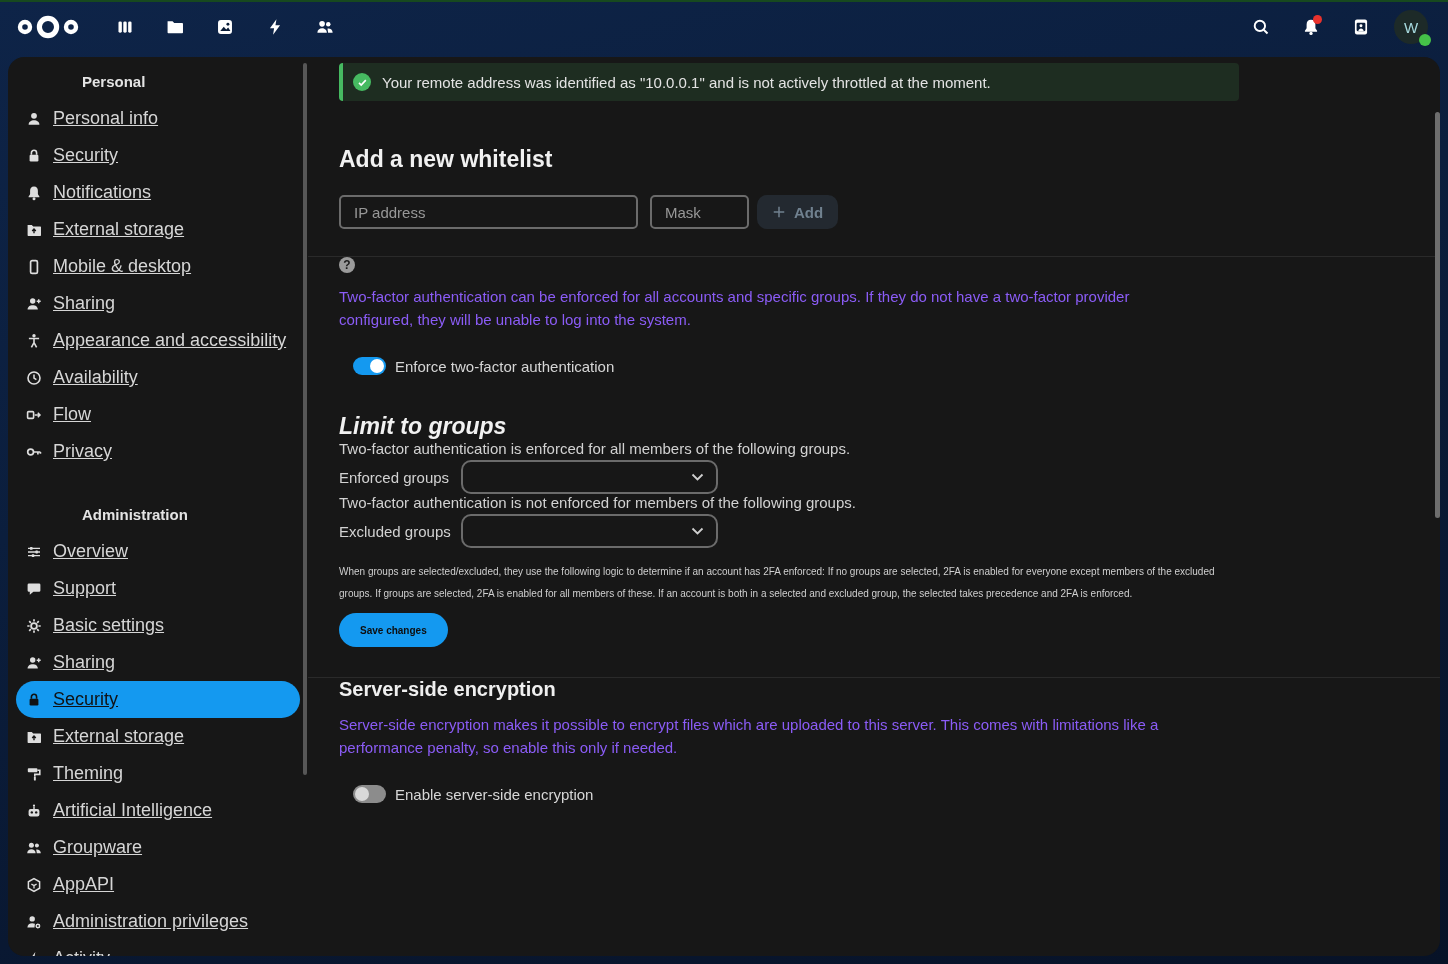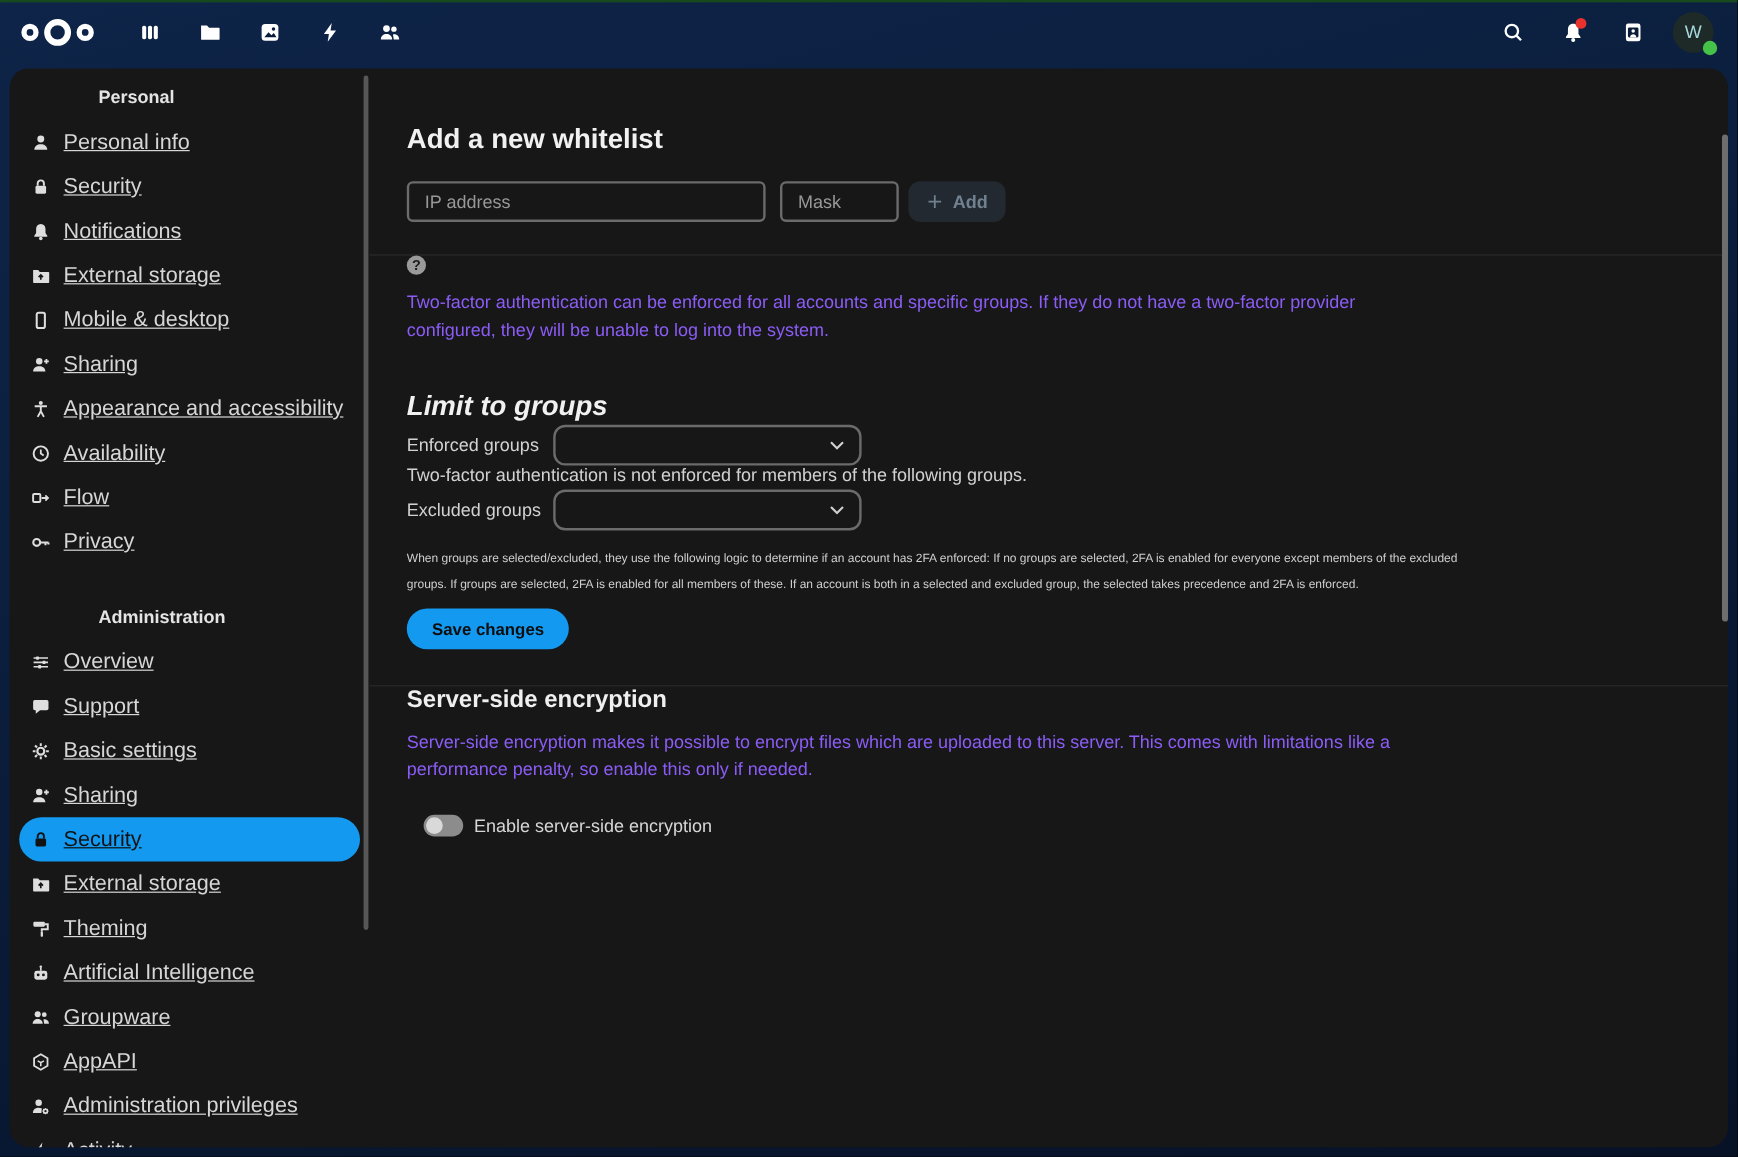--- a/index.html
+++ b/index.html
@@ -70,21 +70,21 @@
   .toggle.off{background:#8c8c8c;}
   .toggle.off .knob{left:2px;background:#d9d9d9;}
   .knob{position:absolute;top:2px;width:14px;height:14px;border-radius:50%;background:#fff;}
   .toggle-label{font-size:15px;color:#d6d6d6;}
 
   .select-row{margin-top:2px;display:flex;align-items:center;}
   .select-label{width:122px;font-size:15px;color:#d2d2d2;}
   .select{width:257px;height:34px;box-sizing:border-box;border:2px solid #6b6b6b;border-radius:10px;display:flex;align-items:center;justify-content:flex-end;padding-right:12px;cursor:pointer;}
   .select svg{width:13px;height:8px;color:#cfcfcf;}
 
-  .save-btn{margin-top:8px;height:34px;padding:0 21px;background:var(--accent);color:#0e0e0e;border:none;border-radius:17px;font-size:14px;font-weight:bold;cursor:pointer;font-family:"Liberation Sans",sans-serif;}
+  .save-btn{margin-top:8px;height:34px;padding:0 21px;background:var(--accent);color:#0e0e0e;border:none;border-radius:17px;font-size:10px;font-weight:bold;cursor:pointer;font-family:"Liberation Sans",sans-serif;}
 
   .main-scrollbar{position:absolute;left:1427px;top:55px;width:5px;height:406px;border-radius:2.5px;background:#6e6e6e;}
 </style>
 </head>
 <body>
 
 <div class="stage">
   <div class="top-edge"></div>
 
   <header class="topbar">
@@ -321,41 +321,56 @@
         </div>
         <div class="side-item">
           <svg class="icn" viewBox="0 0 16 16">
             <path d="M9.3 1.1L3.5 9.1h3.7L6.3 14.9l6.2-8.4H8.4z" fill="currentColor"></path>
           </svg>
           <span>Activity</span>
         </div>
       </nav>
 
     <main class="main">
+      <div class="note">
+        <span class="note-check">
+          <svg viewBox="0 0 12 12">
+              <path d="M2.2 6.4l2.4 2.4 5-5.4" fill="none" stroke="#fff" stroke-width="1.8"></path>
+            </svg>
+        </span>
+        <span class="note-text">Your remote address was identified as "10.0.0.1" and is not actively throttled at the moment.</span>
+      </div>
 
       <h1 class="sec">Add a new whitelist</h1>
       <div class="input-row">
         <input class="txt-input ip" type="text" placeholder="IP address" style="">
         <input class="txt-input mask" type="text" placeholder="Mask" style="">
         <button class="add-btn">
           <svg viewBox="0 0 16 16">
               <path d="M8 2v12M2 8h12" stroke="#70818f" stroke-width="1.7"></path>
             </svg>
           <span>Add</span>
         </button>
       </div>
 
       <div class="divider div1"></div>
 
       <h2 class="sec h2fa">
         <span class="help">?</span>
       </h2>
       <p class="desc">Two-factor authentication can be enforced for all accounts and specific groups. If they do not have a two-factor provider configured, they will be unable to log into the system.</p>
+      <div class="toggle-row t2fa">
+        <span class="toggle on">
+            <span class="knob"></span>
+          </span>
+        <span class="toggle-label">Enforce two-factor authentication</span>
+      </div>
 
       <h1 class="sec hgroups" style="margin-top:38px;font-style:italic;">Limit to groups</h1>
+      <p class="line mt12">Two-factor authentication is enforced for all members of the following groups.</p>
       <div class="select-row">
         <span class="select-label">Enforced groups</span>
         <div class="select">
           <svg viewBox="0 0 13 8">
               <path d="M1.5 1.5l5 5 5-5" fill="none" stroke="currentColor" stroke-width="1.8"></path>
             </svg>
         </div>
       </div>
       <p class="line mt14">Two-factor authentication is not enforced for members of the following groups.</p>
       <div class="select-row">

